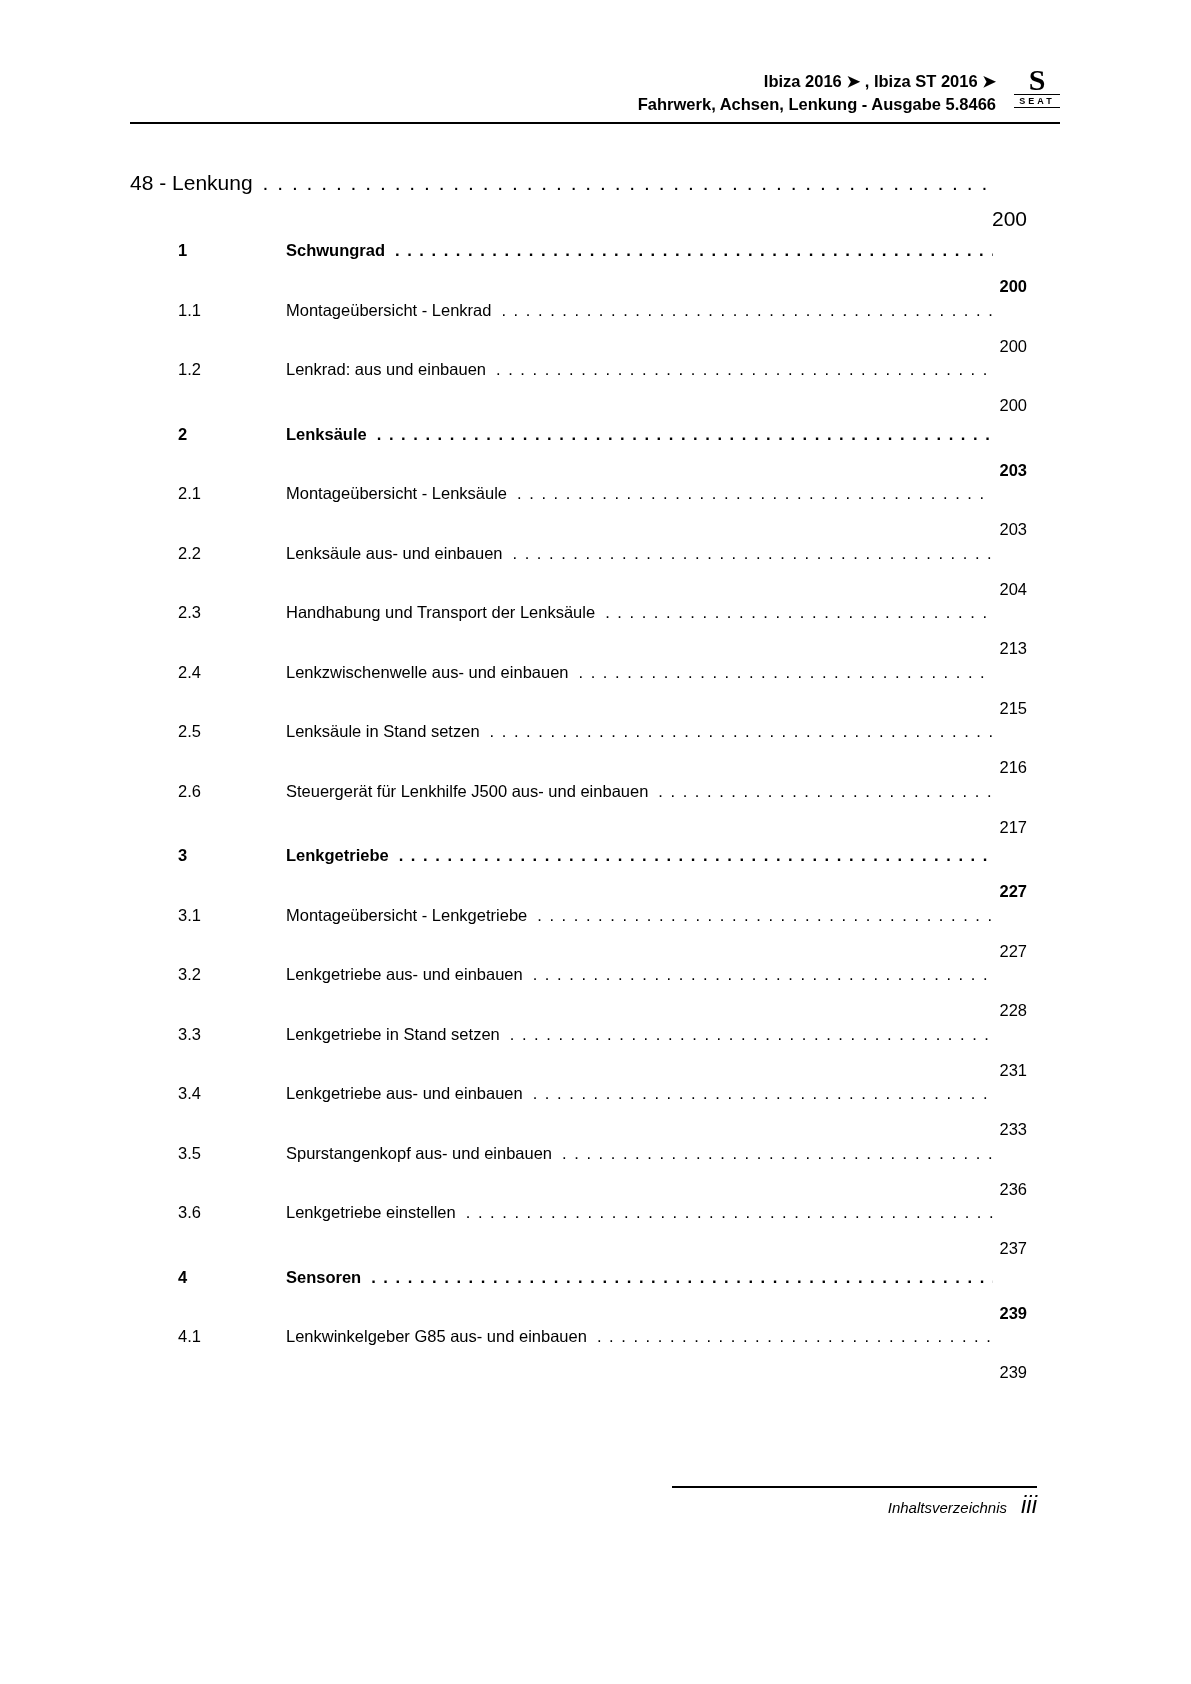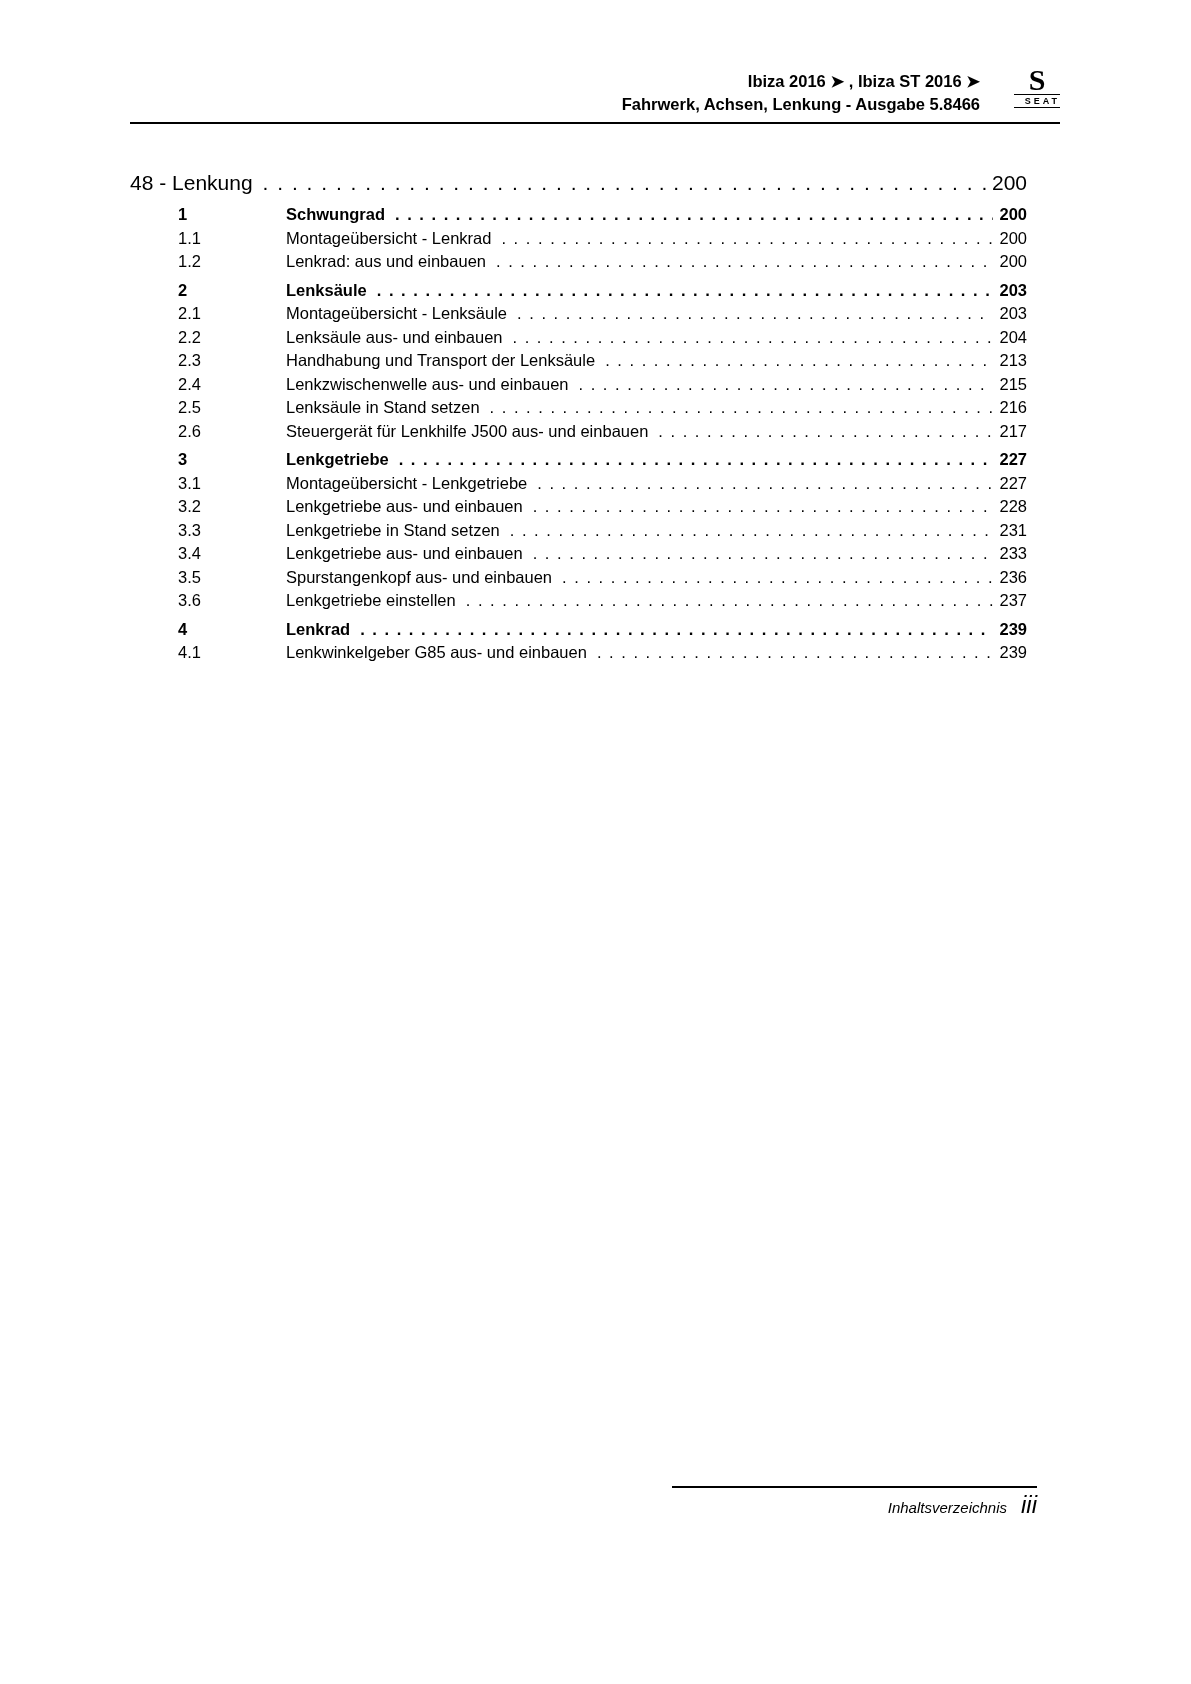--- a/index.html
+++ b/index.html
@@ -5,34 +5,34 @@
   html, body { margin: 0; padding: 0; }
   body {
     width: 1191px; height: 1684px;
     background: #ffffff; color: #000;
     font-family: "Liberation Sans", sans-serif;
   }
   .page { position: relative; width: 1191px; height: 1684px; overflow: hidden; background: #fff; }
 
   
   .header { position: absolute; top: 70px; left: 130px; width: 930px; }
-  .header-inner { display: flex; justify-content: flex-end; align-items: flex-start; gap: 34px; }
+  .header-inner { display: flex; justify-content: flex-end; align-items: flex-start; gap: 18px; }
   .header-text { text-align: right; font-weight: bold; font-size: 16.5px; line-height: 23px; }
   .seat-logo { width: 46px; text-align: center; margin-top: -4px; }
   .logo-s { font-size: 30px; font-weight: bold; line-height: 28px; font-family: "Liberation Serif", serif; }
-  .logo-word { font-size: 9px; letter-spacing: 3px; font-weight: bold; line-height: 10px; border-top: 1px solid #000; border-bottom: 1px solid #000; padding: 1px 0; text-align: right; }
+  .logo-word { font-size: 9px; letter-spacing: 3px; font-weight: bold; line-height: 10px; border-top: 1px solid #000; border-bottom: 1px solid #000; padding: 1px 0; }
   .header-rule { border-bottom: 2px solid #000; margin-top: 6px; }
 
   
   .toc { position: absolute; top: 168px; left: 130px; width: 897px; }
   .toc-row { display: flex; align-items: flex-start; font-size: 16.5px; line-height: 23.5px; }
   .toc-row.bold { font-weight: bold; margin-top: 5px; }
   .toc-row .num { flex: 0 0 108px; padding-left: 48px; }
   .toc-row .title { flex: 0 0 auto; white-space: nowrap; }
-  .toc-row .pagenum { flex: 0 0 auto; text-align: right; }
+  .toc-row .pagenum { flex: 0 0 auto; text-align: right; margin-top: 36px; }
   .toc-chapter { font-size: 21px; line-height: 30px; margin-bottom: 5px; }
   .toc-chapter .num { flex: 0 0 auto; padding-left: 0; }
   .leader { flex: 1 1 auto; overflow: hidden; white-space: nowrap; margin: 0 6px 0 10px; }
   .leader::after {
     letter-spacing: 1.5px;
     content: ". . . . . . . . . . . . . . . . . . . . . . . . . . . . . . . . . . . . . . . . . . . . . . . . . . . . . . . . . . . . . . . . . . . . . . . . . . . . . . . . . . . . . . . . . . . . . . . . . . . . . . . . . . . . . . . . . . . . . . . . . . . . . . . . . . . . . . . . . . . .";
   }
 
   
   .footer { position: absolute; top: 1486px; left: 672px; width: 365px; }
@@ -164,21 +164,21 @@
     <span class="pagenum">236</span>
   </div>
         <div class="toc-row">
     <span class="num">3.6</span>
     <span class="title">Lenkgetriebe einstellen</span>
     <span class="leader"></span>
     <span class="pagenum">237</span>
   </div>
         <div class="toc-row bold">
     <span class="num">4</span>
-    <span class="title">Lenkrad</span>
+    <span class="title">Sensoren</span>
     <span class="leader"></span>
     <span class="pagenum">239</span>
   </div>
         <div class="toc-row">
     <span class="num">4.1</span>
     <span class="title">Lenkwinkelgeber G85 aus- und einbauen</span>
     <span class="leader"></span>
     <span class="pagenum">239</span>
   </div>
       </div>

